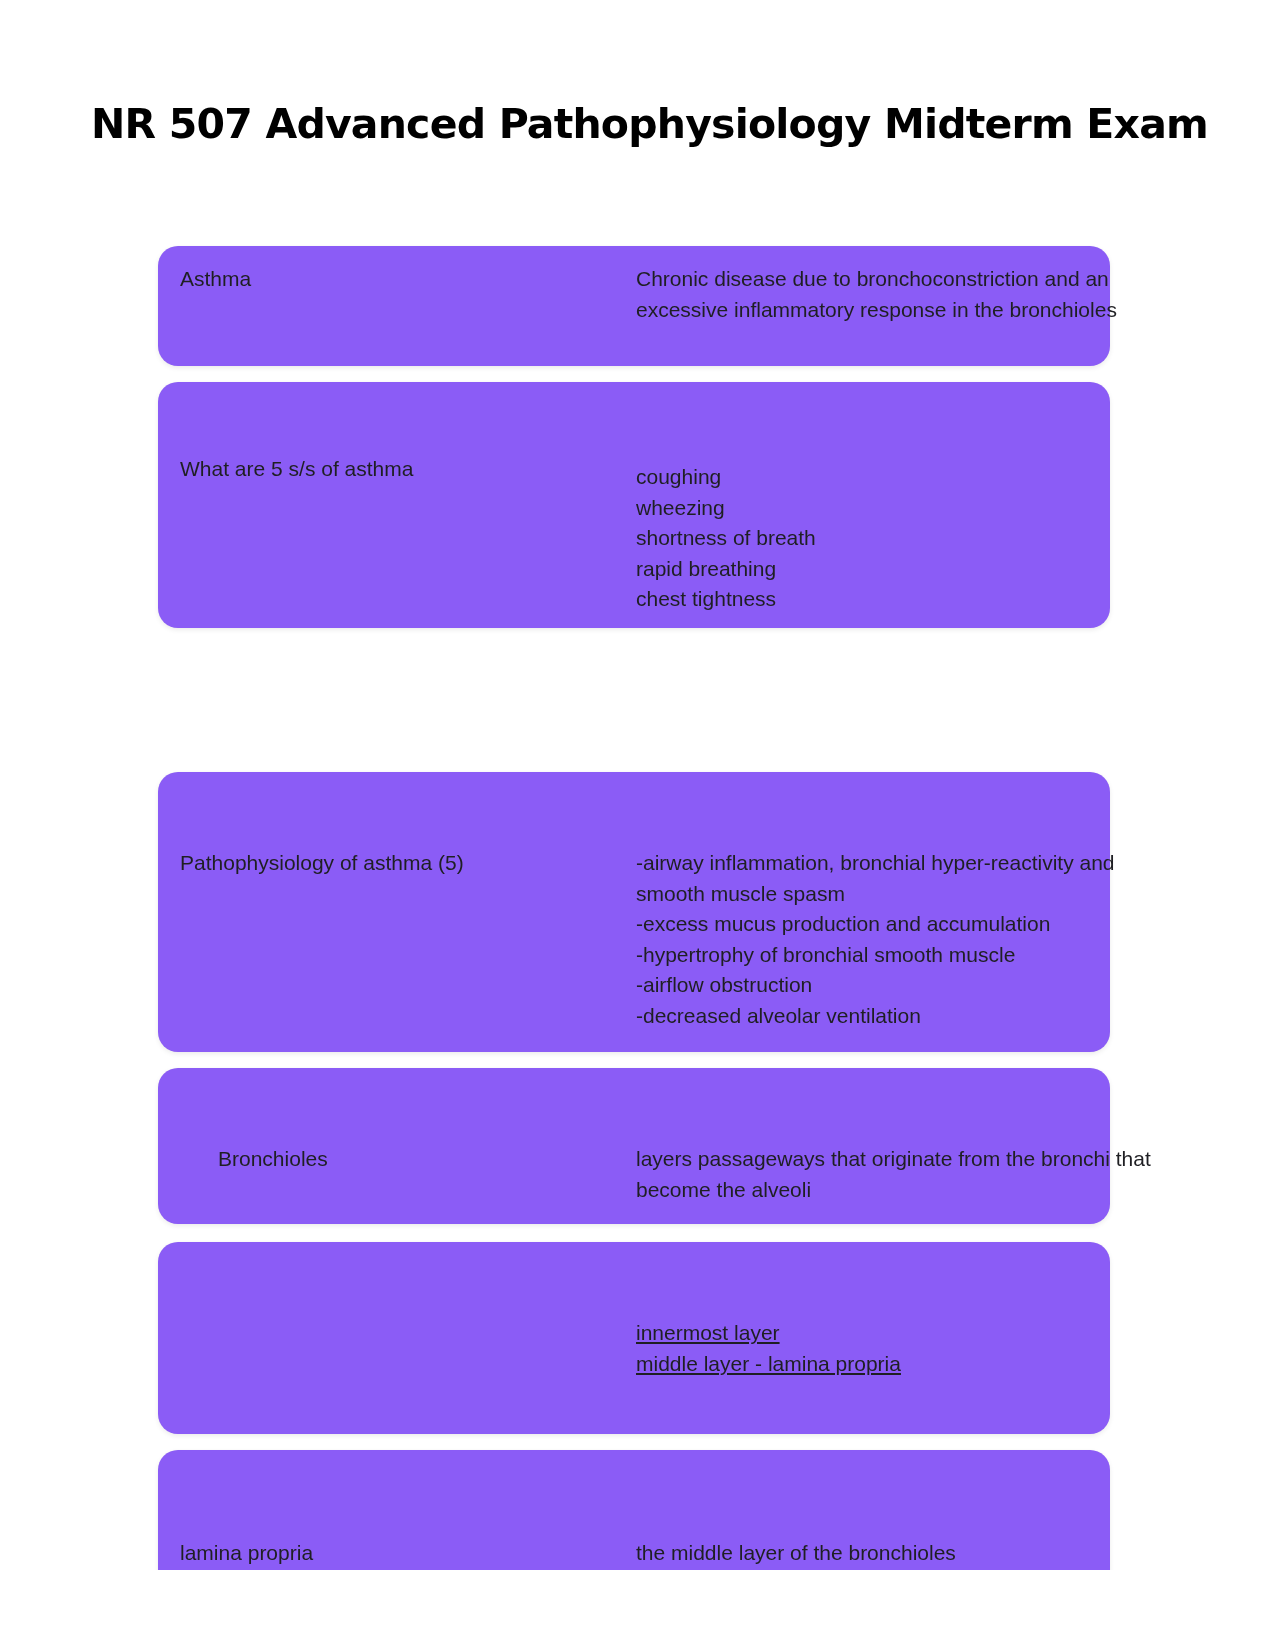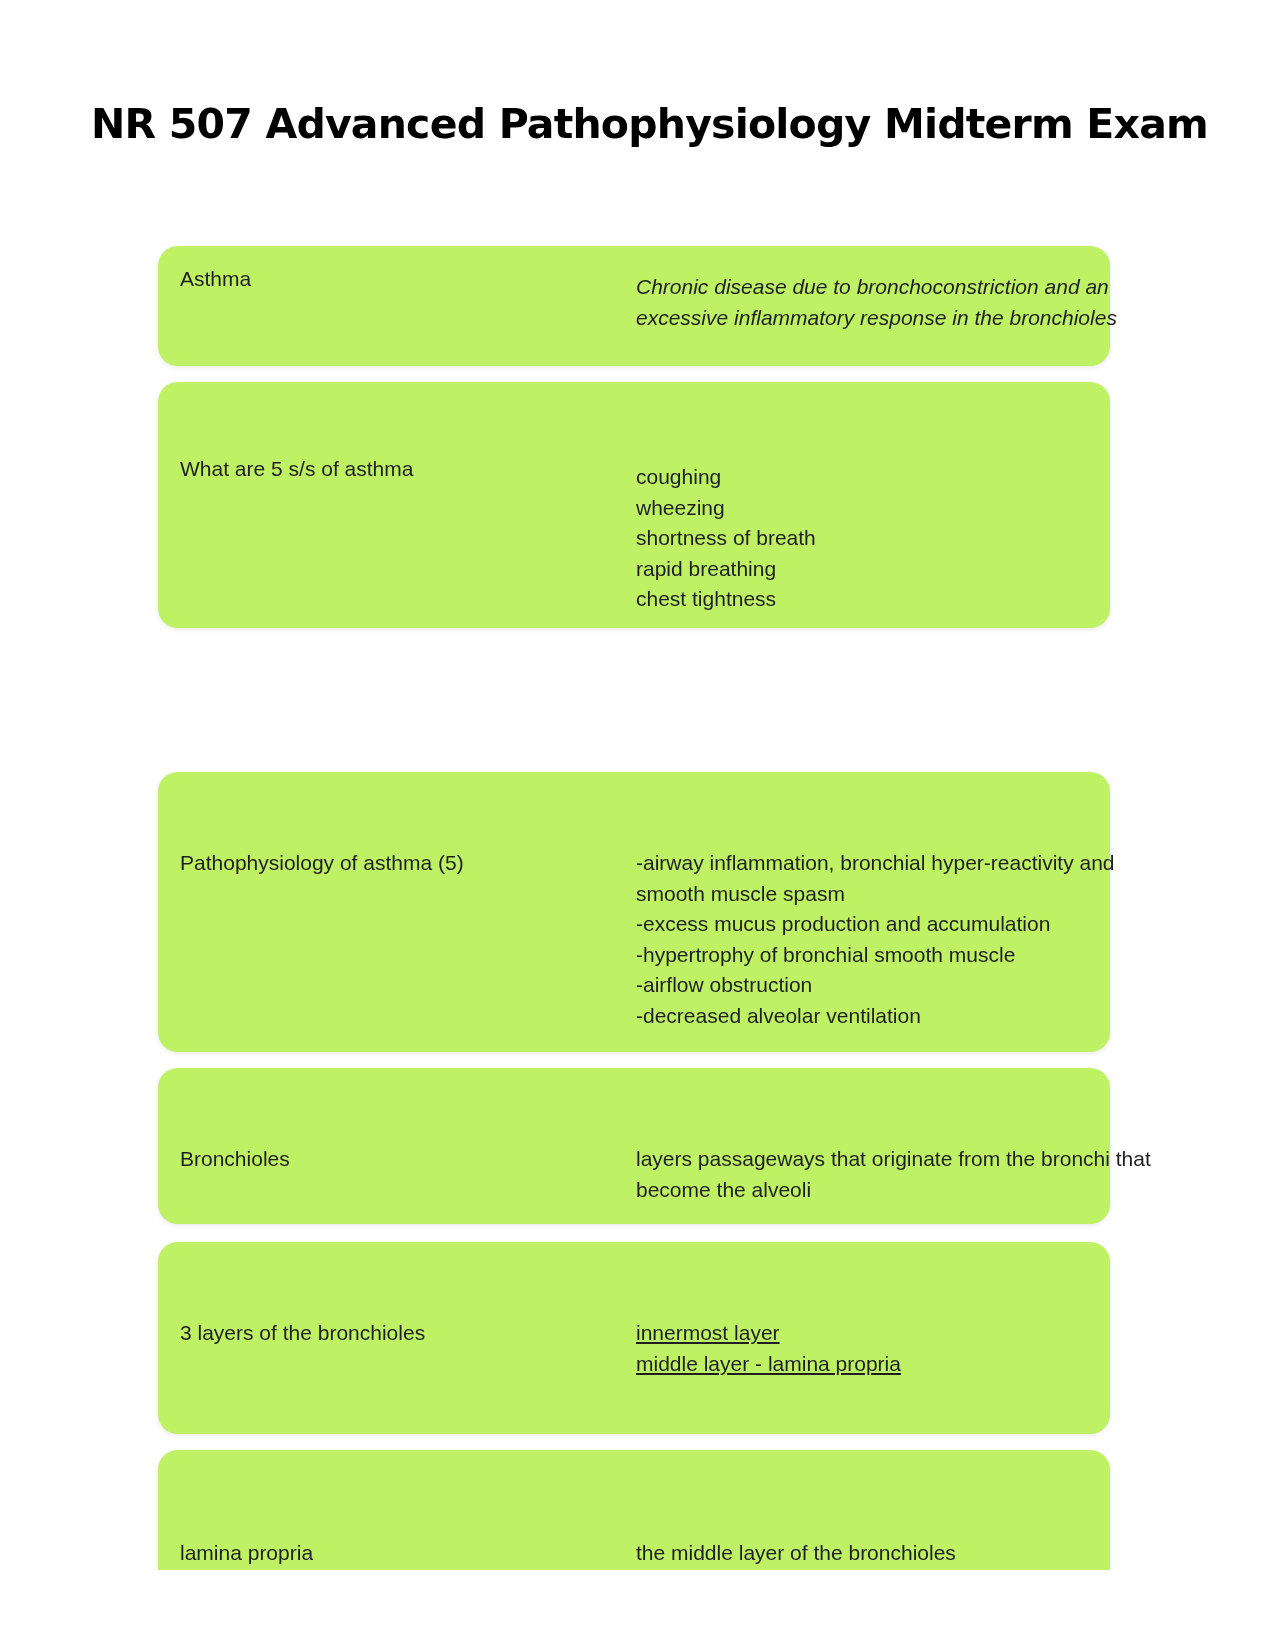--- a/index.html
+++ b/index.html
@@ -7,38 +7,38 @@
       width: 1275px; height: 1650px; position: relative; overflow: hidden;
       font-family: "Liberation Sans", sans-serif; color: #1f1f23;
     }
     .title {
       position: absolute; left: 0; width: 1275px; top: 88px; text-align: center;
       font-family: "DejaVu Sans", sans-serif; font-weight: bold; font-size: 41px;
       letter-spacing: -0.8px; color: #000; margin: 12px;
     }
     .card {
       position: absolute; left: 158px; width: 952px;
-      background: #bef264; border-radius: 20px;
+      background: #8b5cf6; border-radius: 20px;
       box-shadow: 0 2px 5px rgba(0,0,0,0.08), 0 0 1px rgba(0,0,0,0.06);
     }
     .term, .def {
       position: absolute; font-size: 21px; line-height: 30.5px; color: #1f1f23;
     }
     .term { left: 22px; width: 420px; }
     .def { left: 478px; width: 560px; }
     .def-line { display: block; white-space: nowrap; }
   </style>
 </head>
 <body>
 
 <h1 class="title">NR 507 Advanced Pathophysiology Midterm Exam</h1>
 
 <div class="card" style="top:246px; height:120px;">
   <div class="term" style="top:18px;">Asthma</div>
-  <div class="def" style="top:26px;font-style:italic;">
+  <div class="def" style="top:18px;">
     <span class="def-line">Chronic disease due to bronchoconstriction and an</span>
     <span class="def-line">excessive inflammatory response in the bronchioles</span>
   </div>
 </div>
 
 <div class="card" style="top:382px; height:246px;">
   <div class="term" style="top:72px;">What are 5 s/s of asthma</div>
   <div class="def" style="top:80px;">
     <span class="def-line">coughing</span>
     <span class="def-line">wheezing</span>
@@ -54,29 +54,28 @@
     <span class="def-line">-airway inflammation, bronchial hyper-reactivity and</span>
     <span class="def-line">smooth muscle spasm</span>
     <span class="def-line">-excess mucus production and accumulation</span>
     <span class="def-line">-hypertrophy of bronchial smooth muscle</span>
     <span class="def-line">-airflow obstruction</span>
     <span class="def-line">-decreased alveolar ventilation</span>
   </div>
 </div>
 
 <div class="card" style="top:1068px; height:156px;">
-  <div class="term" style="top:76px;">Bronchioles</div>
+  <div class="term" style="top:76px;margin-left:38px;">Bronchioles</div>
   <div class="def" style="top:76px;">
     <span class="def-line">layers passageways that originate from the bronchi that</span>
     <span class="def-line">become the alveoli</span>
   </div>
 </div>
 
 <div class="card" style="top:1242px; height:192px;">
-  <div class="term" style="top:76px;">3 layers of the bronchioles</div>
   <div class="def" style="top:76px;text-decoration:underline;">
     <span class="def-line">innermost layer</span>
     <span class="def-line">middle layer - lamina propria</span>
   </div>
 </div>
 
 <div class="card" style="top:1450px; height:240px;">
   <div class="term" style="top:88px;">lamina propria</div>
   <div class="def" style="top:88px;">
     <span class="def-line">the middle layer of the bronchioles</span>

